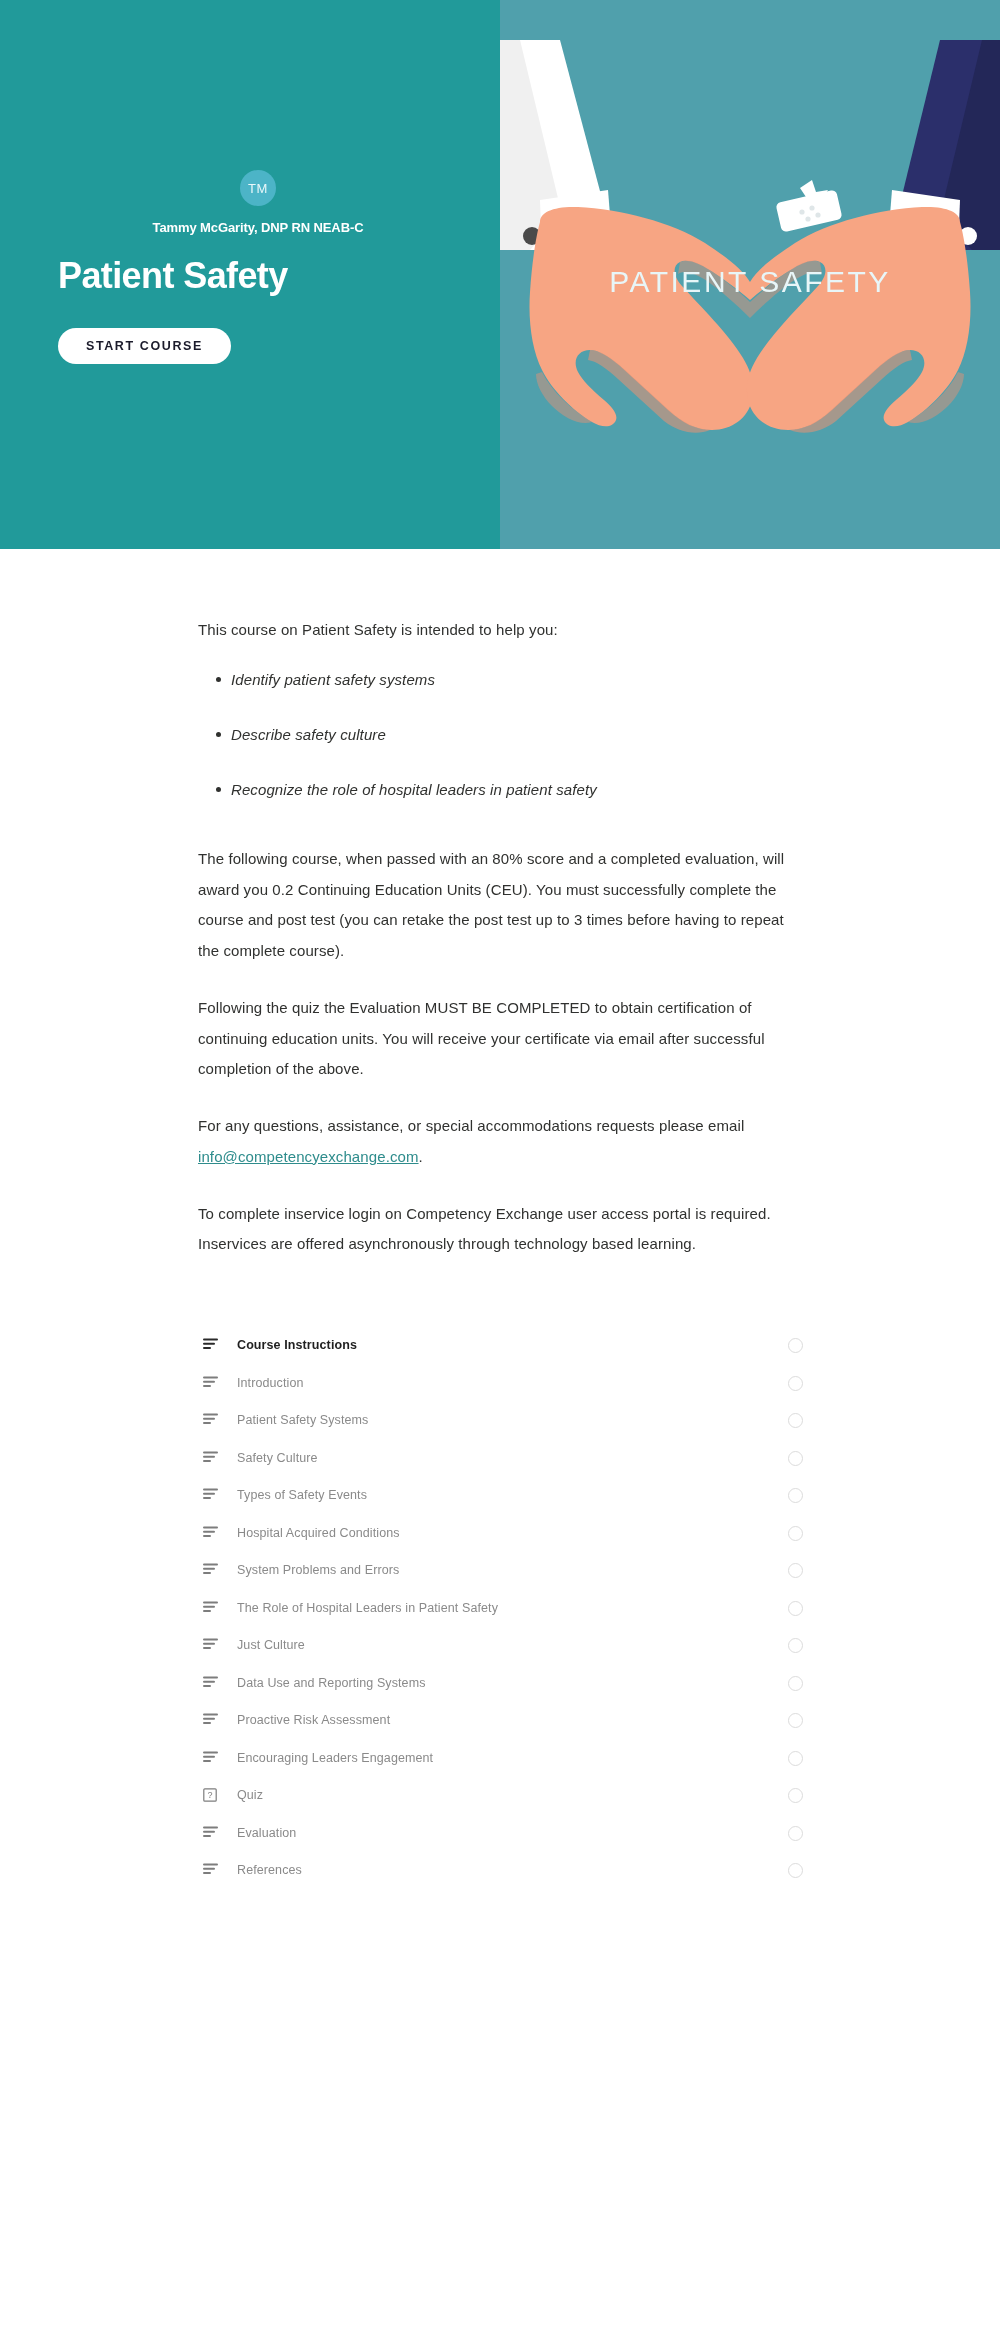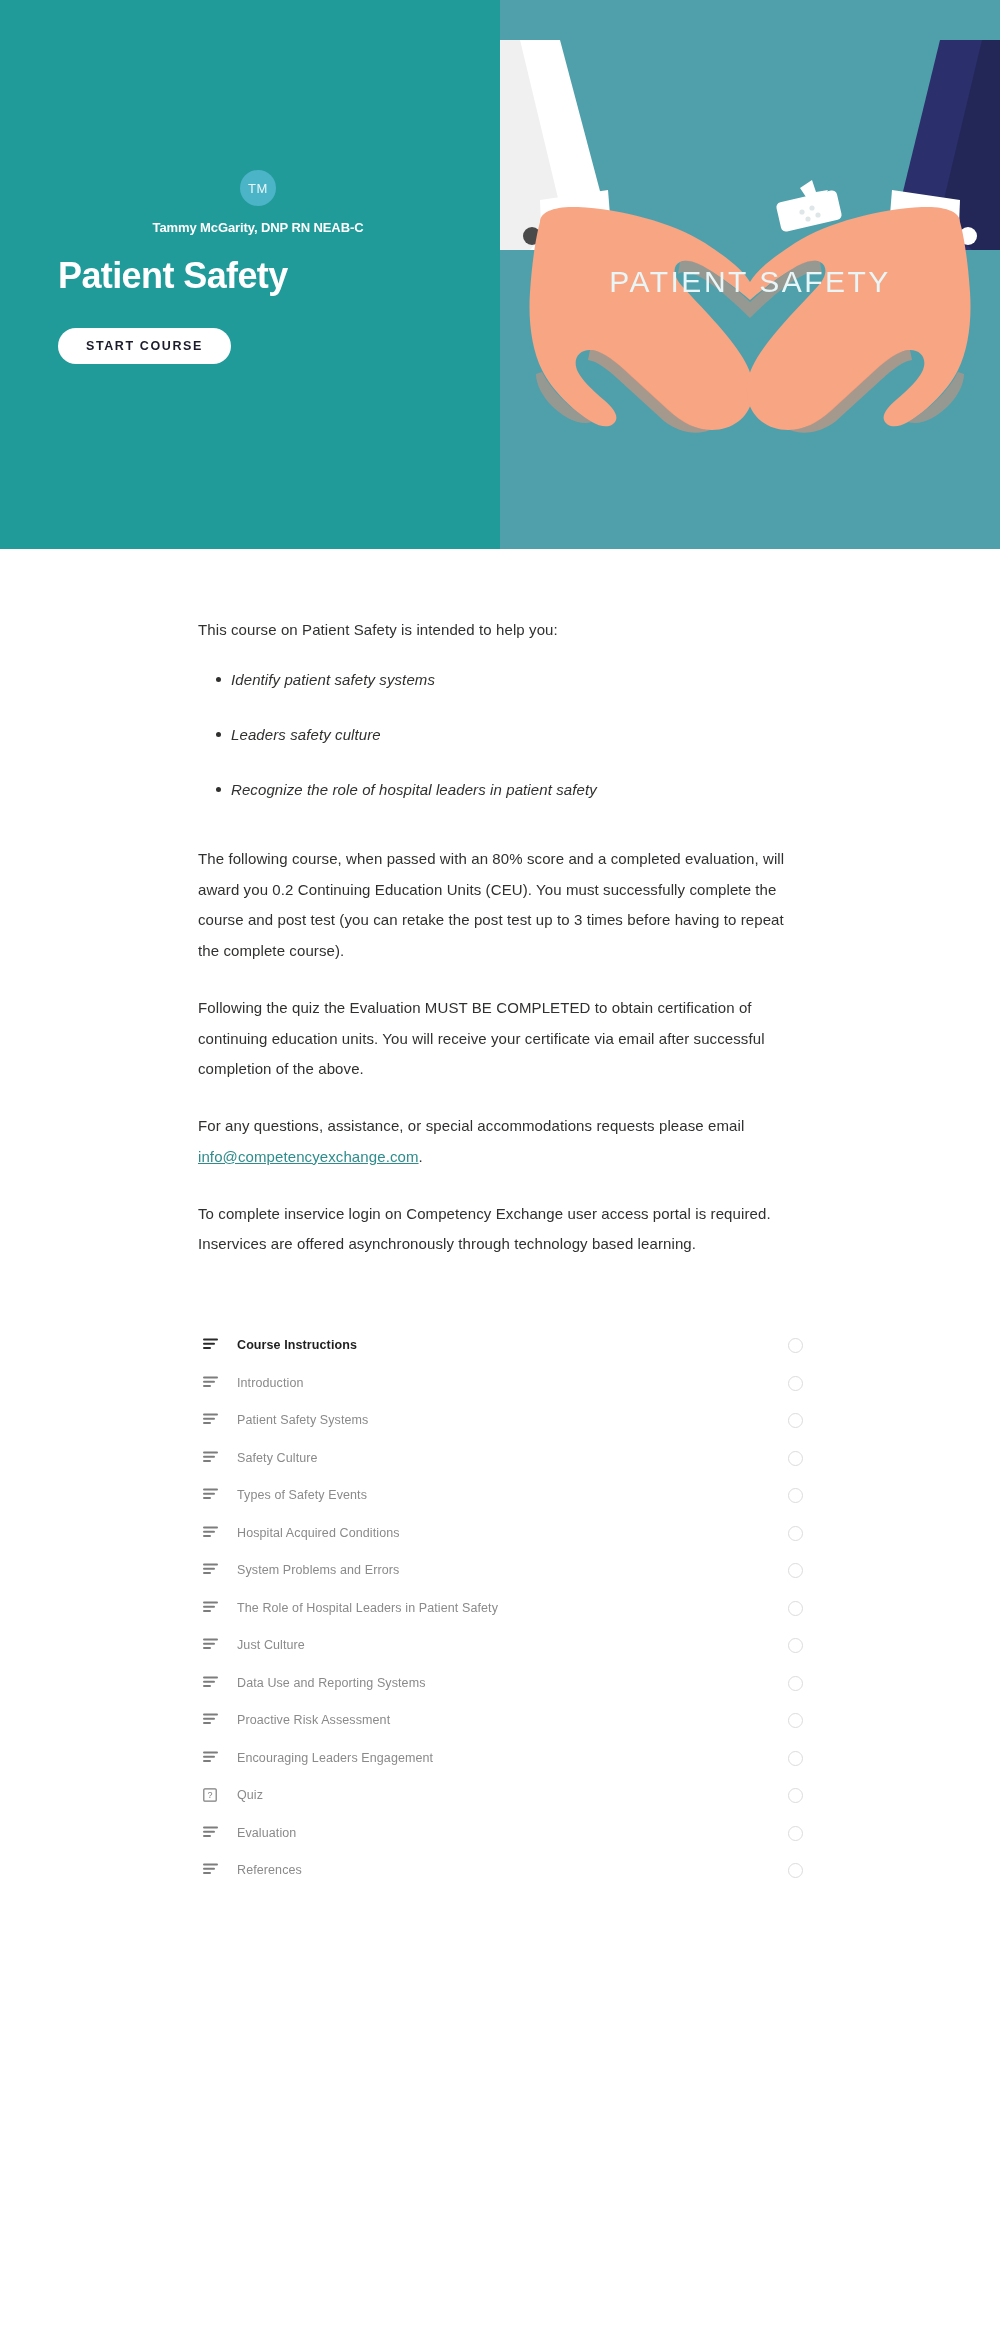--- a/index.html
+++ b/index.html
@@ -316,21 +316,21 @@
     </div>
   </div>
 
   <div class="content">
     <div class="content-inner">
 
       <p class="para tight">This course on Patient Safety is intended to help you:</p>
 
       <ul class="objectives">
         <li>Identify patient safety systems</li>
-        <li>Leaders safety culture</li>
+        <li>Describe safety culture</li>
         <li>Recognize the role of hospital leaders in patient safety</li>
       </ul>
 
       <p class="para">The following course, when passed with an 80% score and a completed evaluation, will award you 0.2 Continuing Education Units (CEU). You must successfully complete the course and post test (you can retake the post test up to 3 times before having to repeat the complete course).</p>
 
       <p class="para">Following the quiz the Evaluation MUST BE COMPLETED to obtain certification of continuing  education units. You will receive your certificate via email after successful completion of the above.</p>
 
       <p class="para"><span>For any questions, assistance, or special accommodations requests please email </span><a class="email-link" href="#">info@competencyexchange.com</a><span>.</span></p>
 
       <p class="para">To complete inservice login on Competency Exchange user access portal is required.  Inservices are offered asynchronously through technology based learning.</p>

